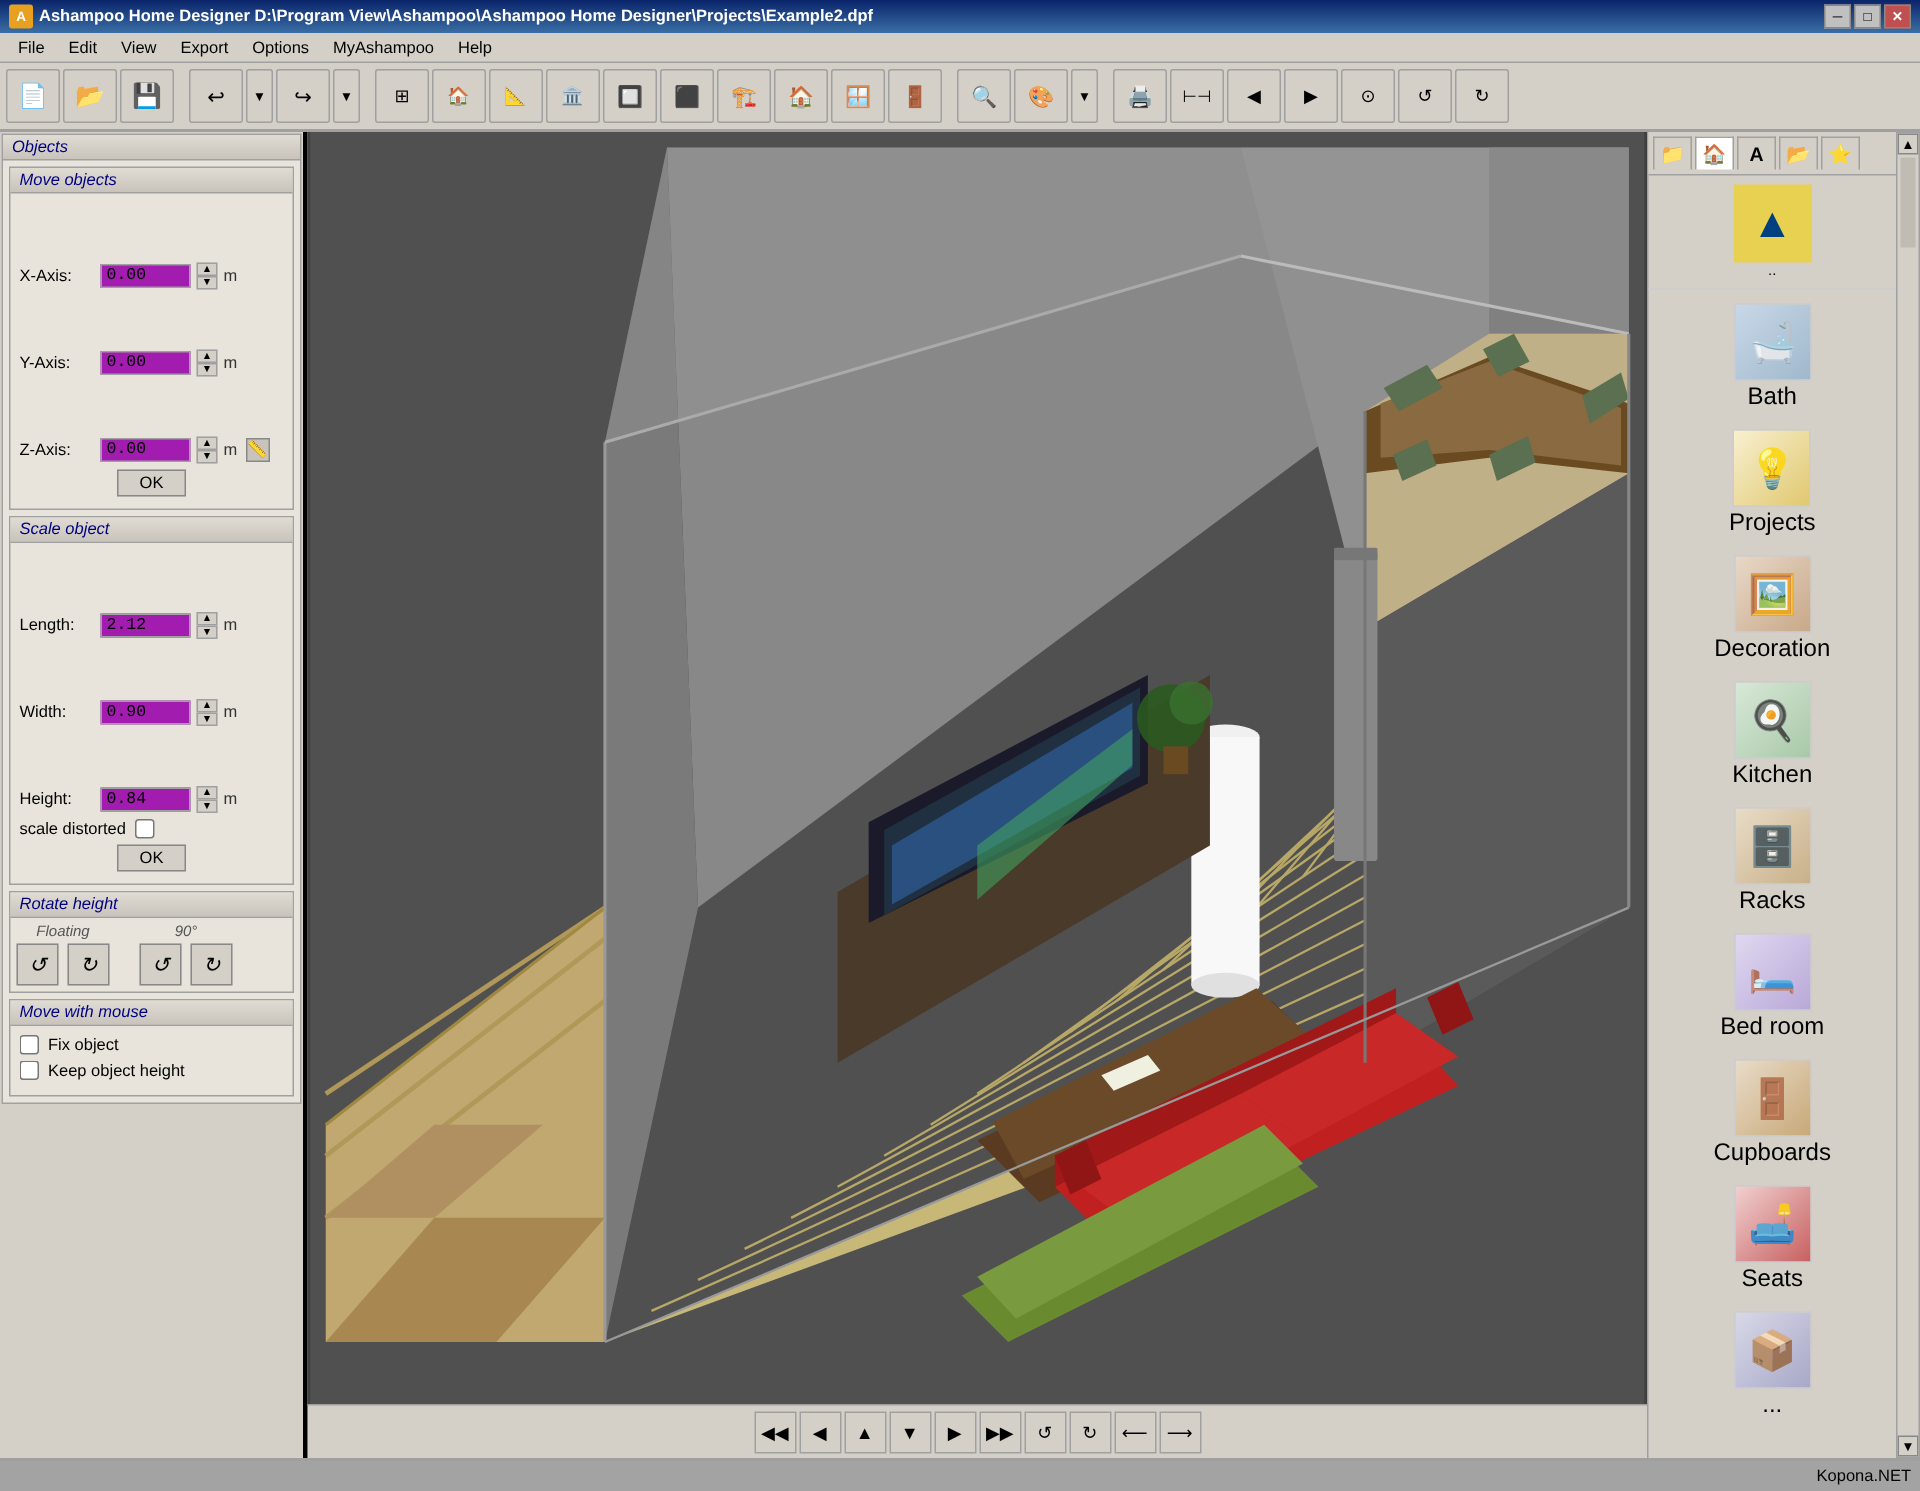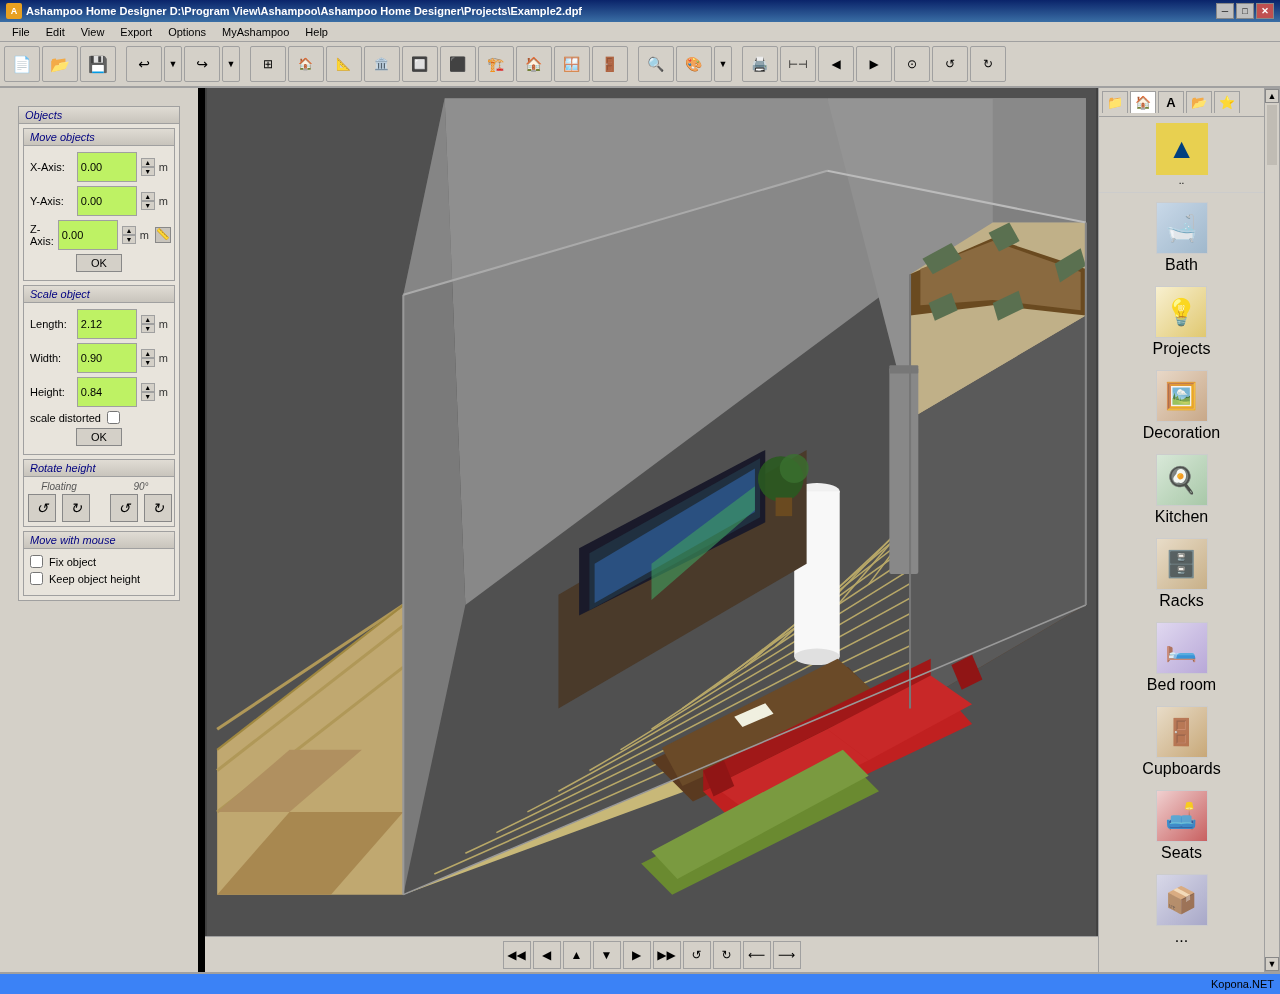--- a/index.html
+++ b/index.html
@@ -77,22 +77,22 @@
     #main-layout {
       display: flex;
       height: calc(994px - 22px - 20px - 46px - 22px);
       
     }
 
     
     #left-panel {
       width: 205px;
       background: #d4d0c8;
-      border-right: 7px solid #000000;
-      padding: 18px;
+      border-right: 3px solid #000000;
+      padding: 1px;
       overflow-y: auto;
     }
     .panel-group {
       border: 1px solid #a0a0a0;
       margin-bottom: 6px;
       background: #e8e4dc;
     }
     .panel-group-title {
       background: linear-gradient(to bottom, #e0dcd4, #c8c4bc);
       padding: 2px 6px;
@@ -100,28 +100,30 @@
       color: #000080;
       border-bottom: 1px solid #a0a0a0;
       font-style: italic;
     }
     .panel-group-content { padding: 6px; }
     .field-row {
       display: flex;
       align-items: center;
       margin-bottom: 4px;
       gap: 4px;
+      margin-top: 40px;
     }
     .field-label { width: 50px; font-size: 11px; }
     .field-input {
-      width: 60px; height: 30px;
+      width: 60px; height: 16px;
       border: 1px solid #a0a0a0;
-      background: #bef264;
+      background: #a21caf;
       padding: 1px 3px;
       font-size: 11px;
+      font-family: Liberation Mono, monospace;
     }
     .field-unit { font-size: 11px; color: #333; }
     .field-spinner {
       display: flex; flex-direction: column;
     }
     .spinner-btn {
       width: 14px; height: 9px;
       background: #d4d0c8;
       border: 1px solid #a0a0a0;
       display: flex; align-items: center; justify-content: center;
@@ -216,21 +218,21 @@
       background: #e8e8e8;
       border: 1px solid #ccc;
       display: flex; align-items: center; justify-content: center;
       font-size: 22px;
     }
     .catalog-label { font-size: 16px; text-align: center; margin-top: 2px; color: #000; }
 
     
     #statusbar {
       height: 22px;
-      background: #3b82f6;
+      background: #a3a3a3;
       border-top: 2px solid #a0a0a0;
       display: flex;
       align-items: center;
       padding: 0 6px;
       font-size: 11px;
       justify-content: flex-end;
     }
 
     
     #main-right {

